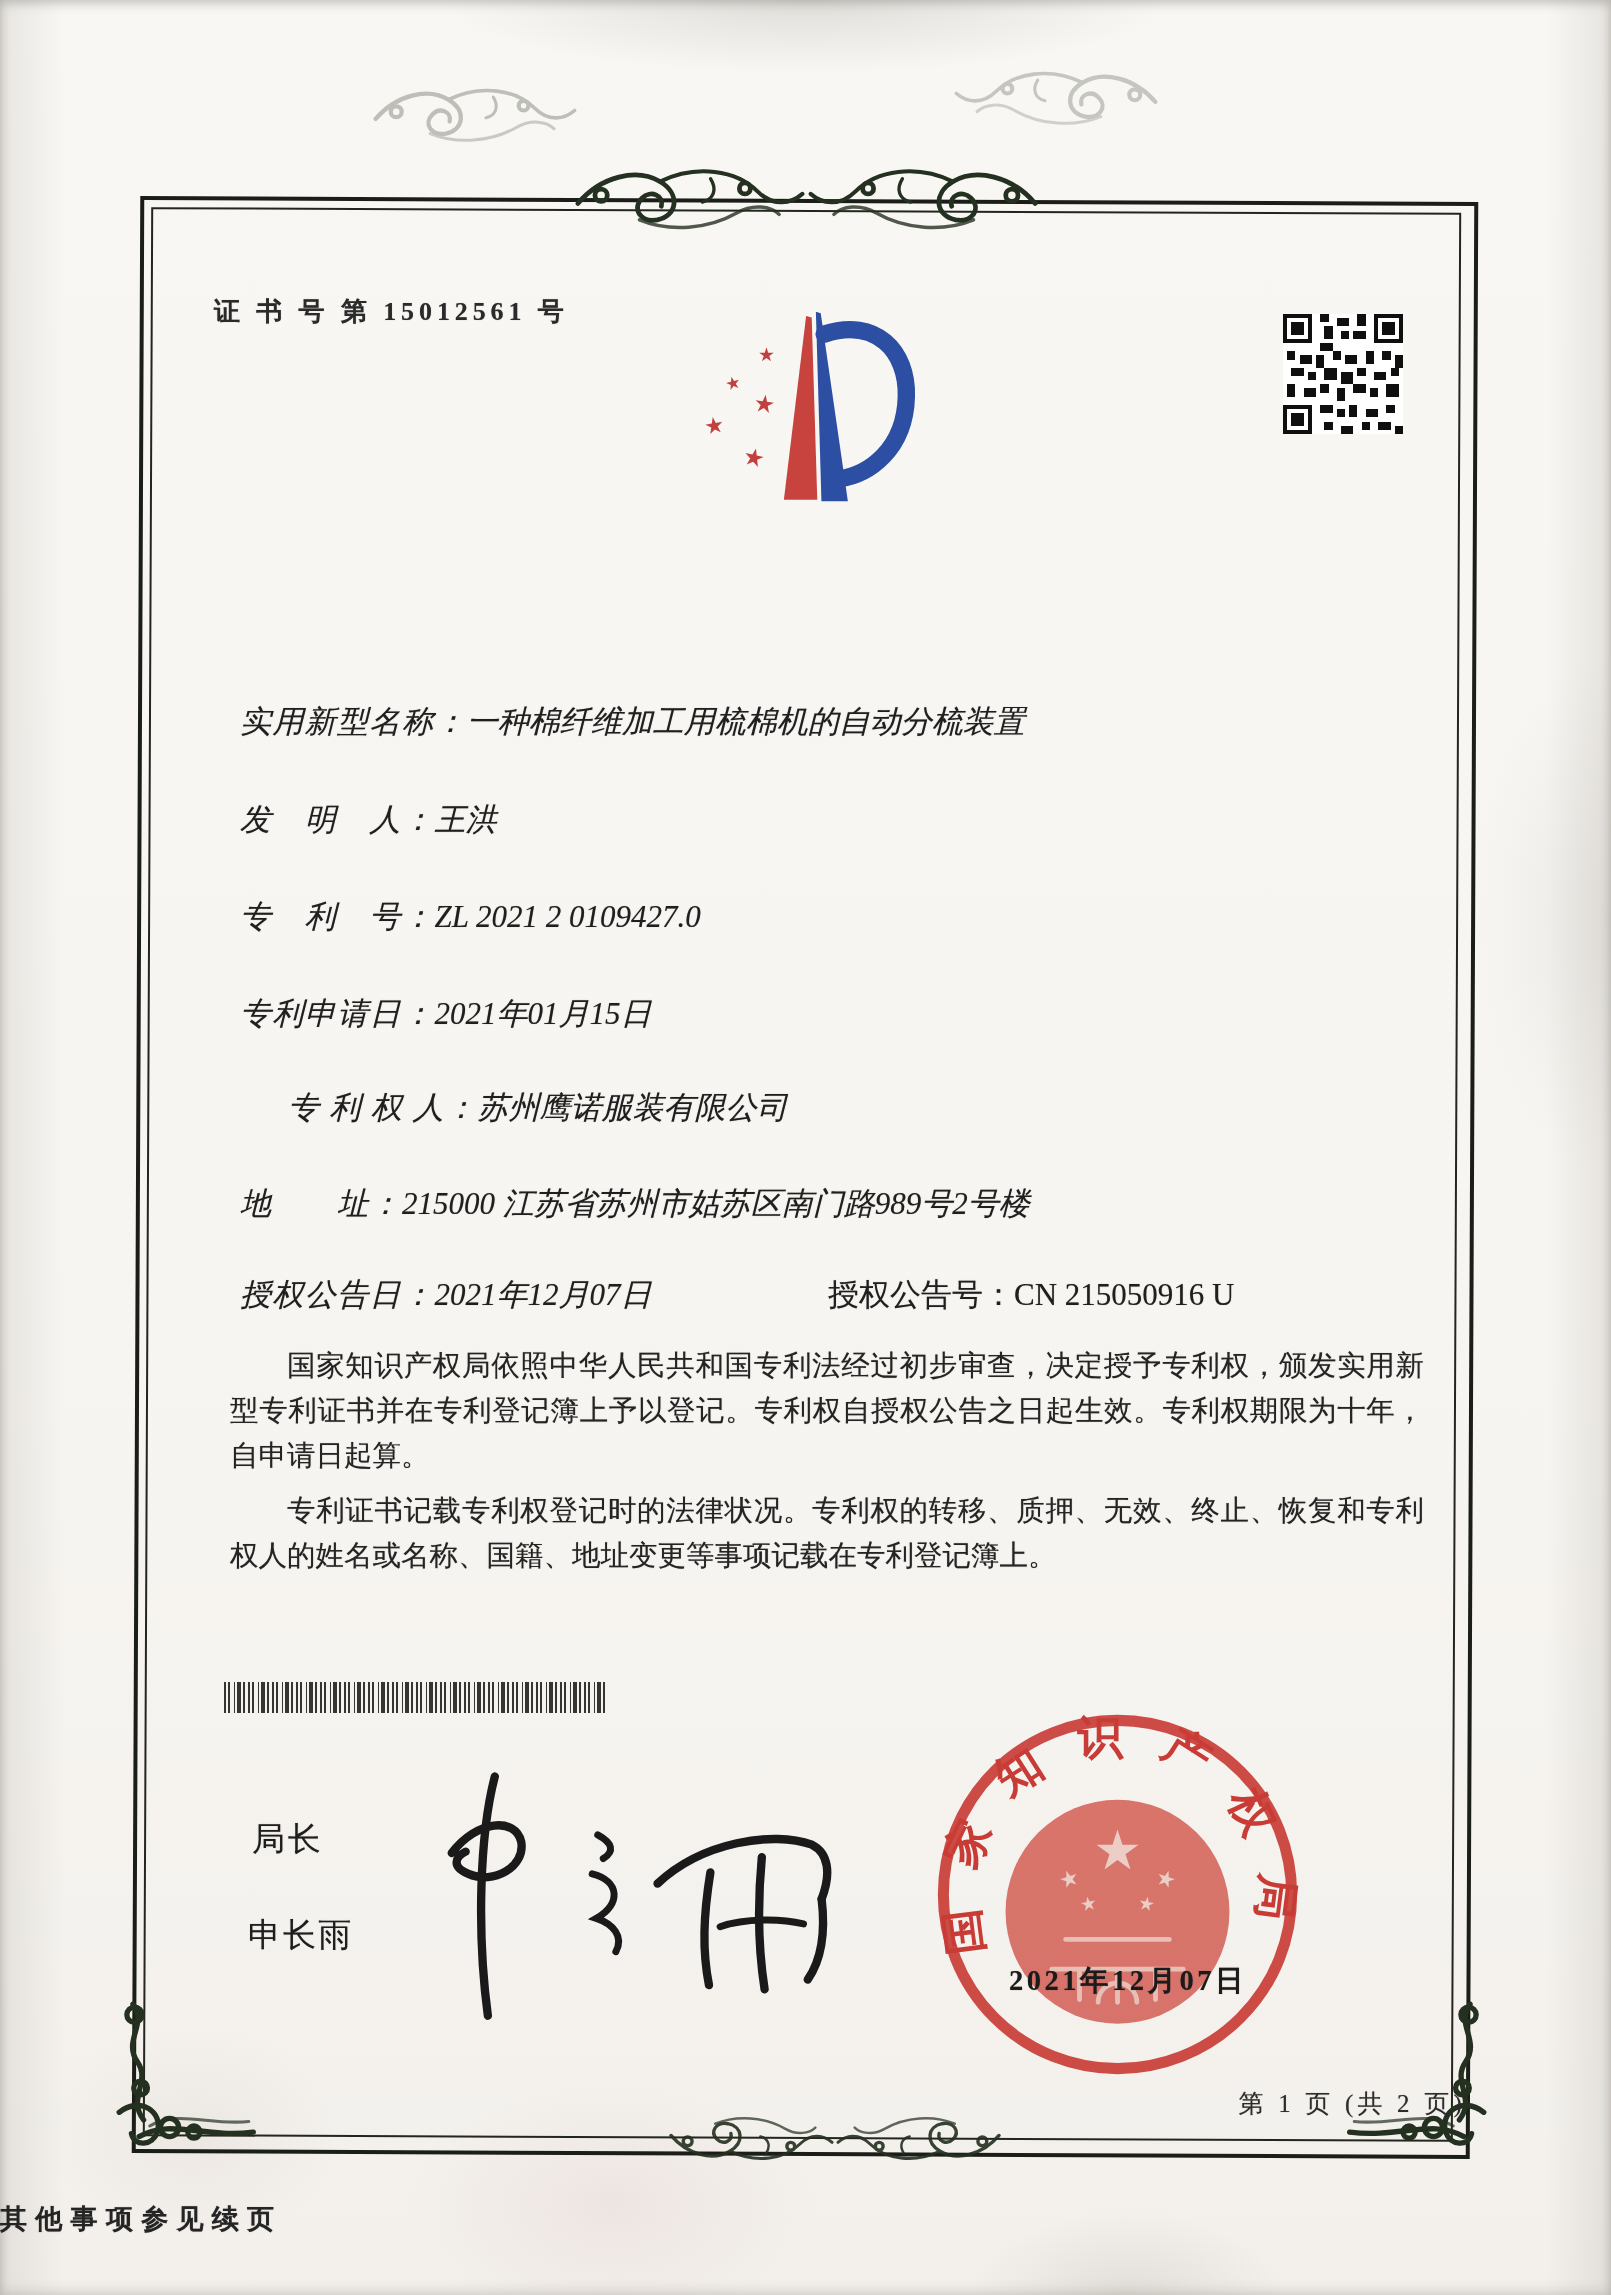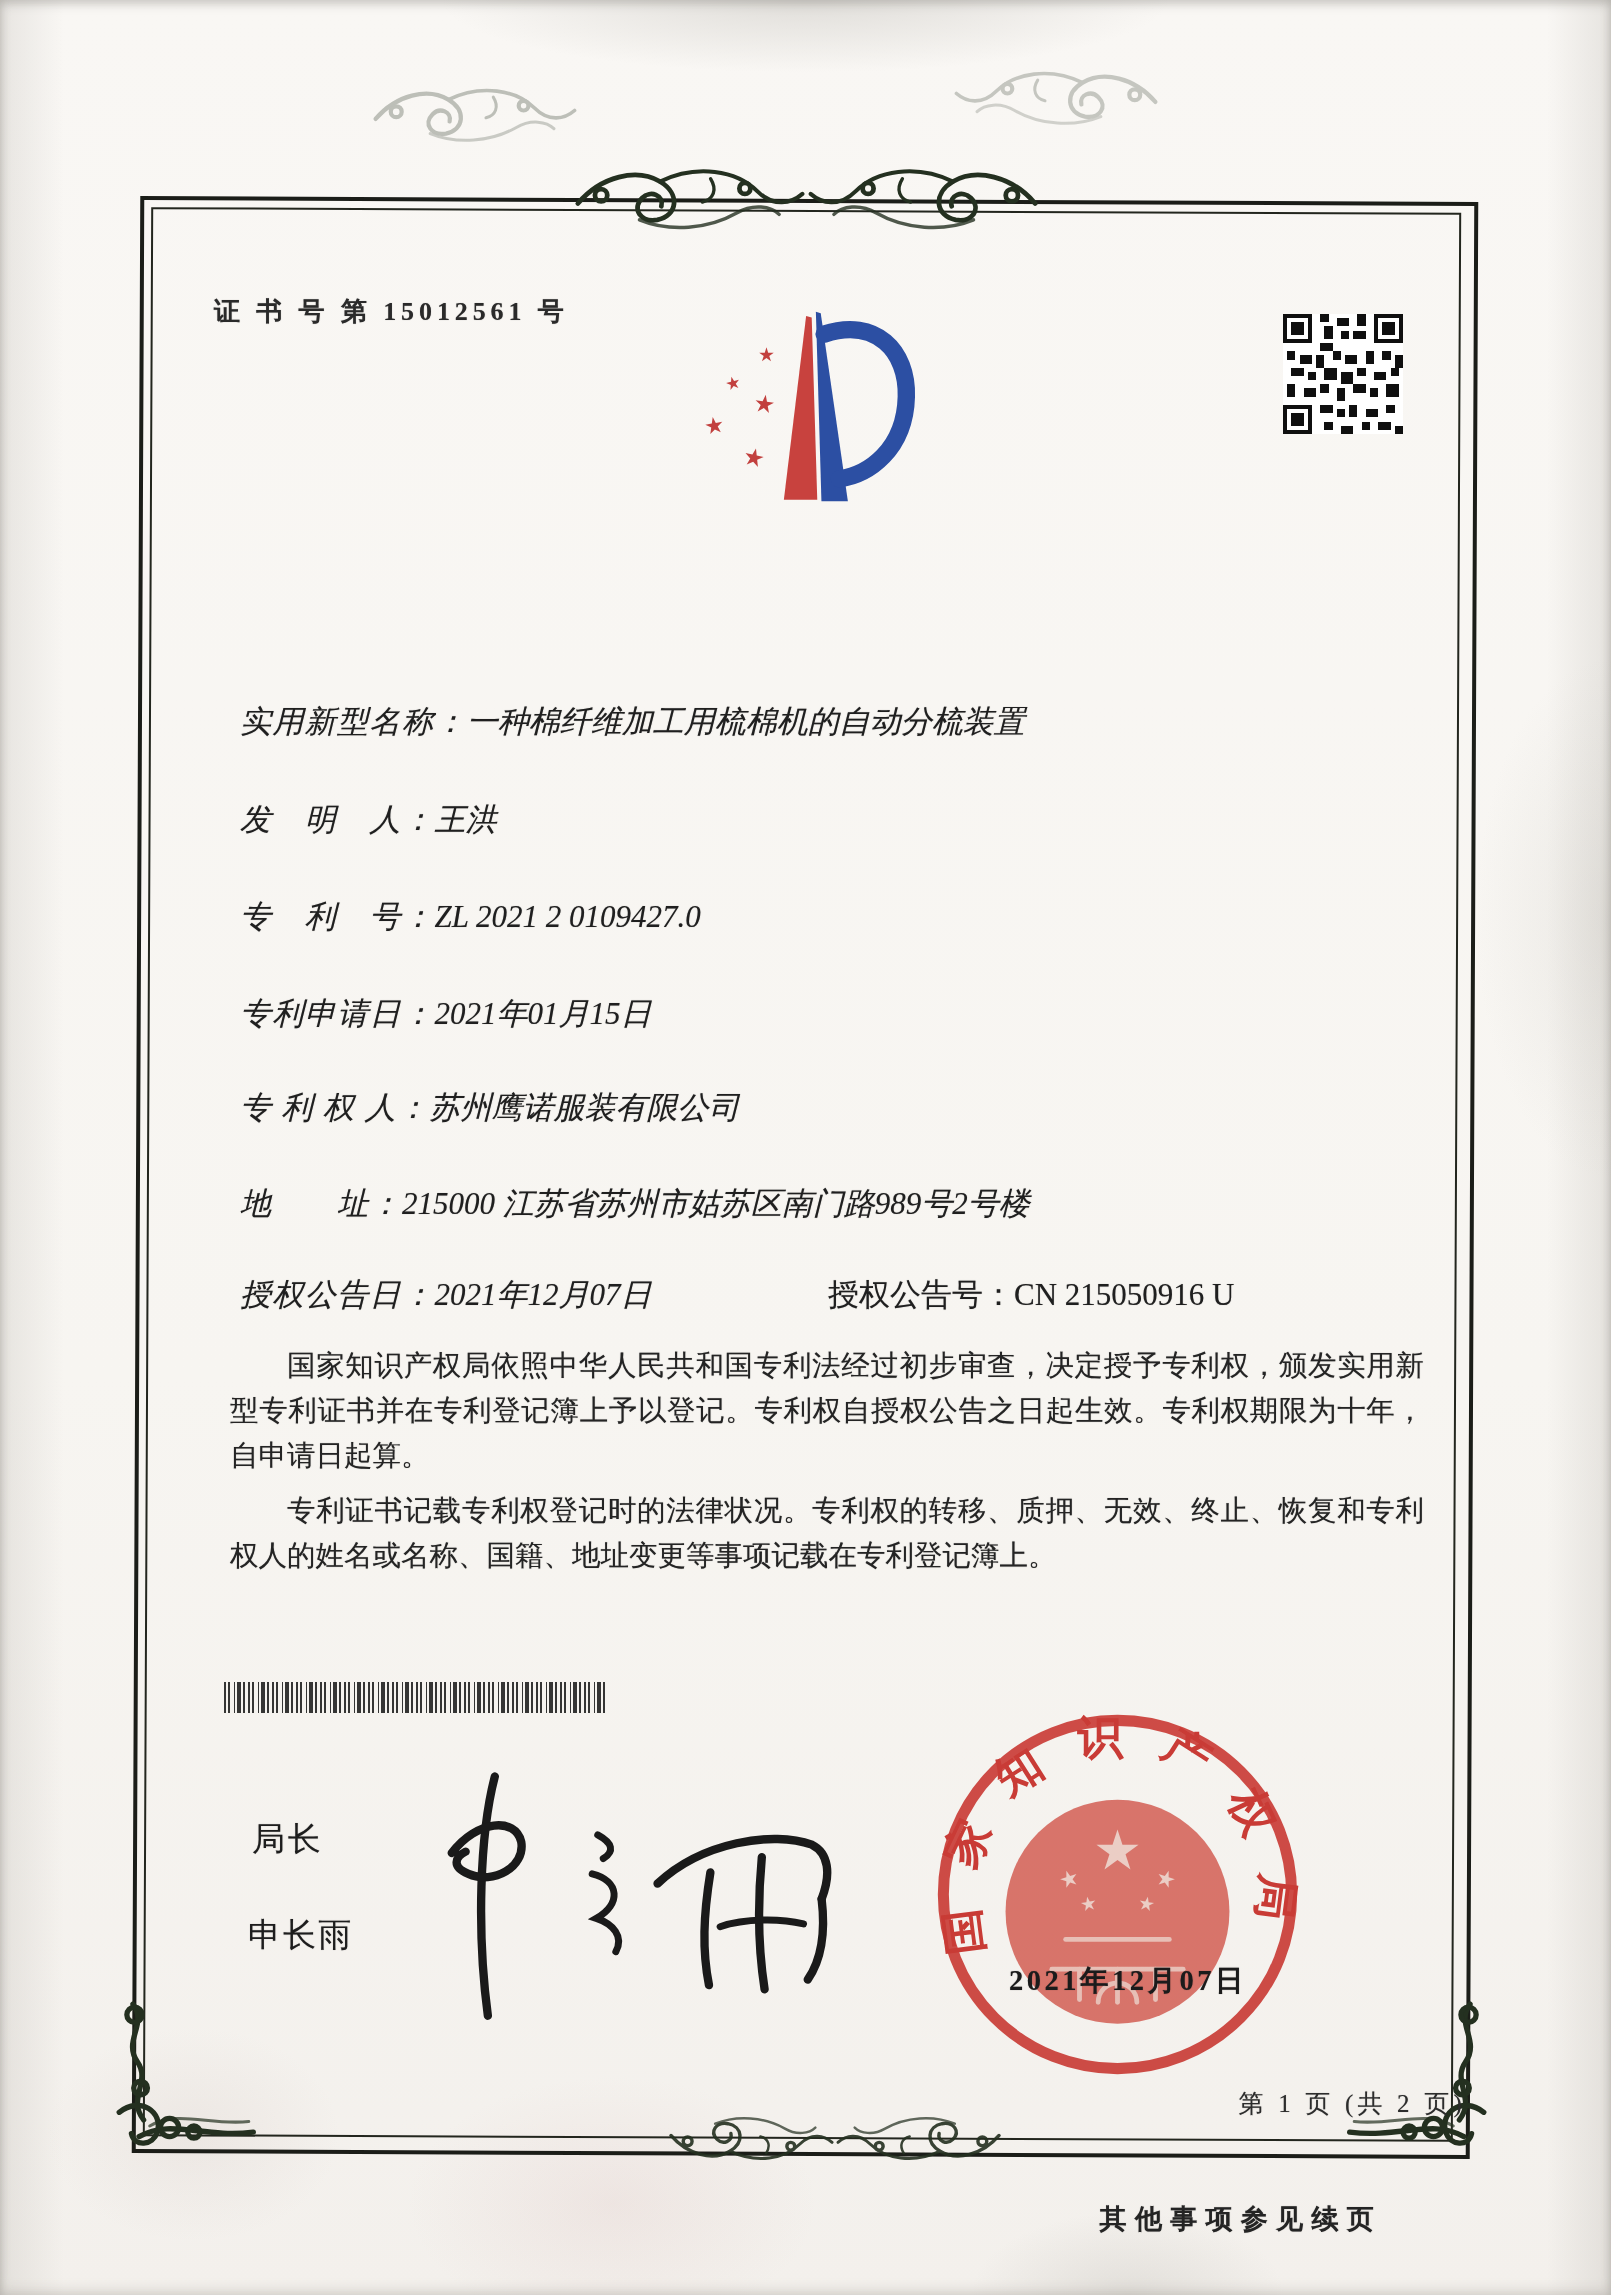--- a/index.html
+++ b/index.html
@@ -43,21 +43,21 @@
   .qr{left:1283px;top:314px;width:120px;height:120px;filter:blur(0.7px) contrast(1.05);}
   .title{
     left:0;top:516px;width:1611px;text-align:center;
     font-size:64px;font-weight:bold;letter-spacing:11px;color:#171717;
     text-shadow:0 0 1.1px rgba(20,20,20,.5);
   }
   
   .frow{left:240px;font-size:31px;color:#1f1f1f;white-space:nowrap;font-style:italic;}
   .frow .lab{letter-spacing:1.4px;}
   .r1{top:701px;} .r2{top:799px;} .r3{top:896px;} .r4{top:993px;}
-  .r5{top:1087px;} .r6{top:1183px;} .r7{top:1274px;}
+  .r5{top:1087px;margin-left:48px;} .r6{top:1183px;} .r7{top:1274px;}
   .grant-no{left:828px;top:1274px;font-size:31px;color:#1f1f1f;white-space:nowrap;}
   
   .paras{left:230px;top:1343px;width:1194px;font-size:28.5px;line-height:45px;
     color:#242424;text-align:justify;}
   .paras p{margin:0 0 9.7px 0;text-indent:2em;}
   
   .barcode{
     left:224px;top:1682px;width:381px;height:31px;opacity:.88;filter:blur(0.3px);
     background:repeating-linear-gradient(90deg,
       #1b1b1b 0 2.1px, transparent 2.1px 4.2px,
@@ -70,21 +70,21 @@
   .director-name{left:248px;top:1913px;font-size:33px;letter-spacing:2.1px;color:#1d1d1d;}
   .signature{left:410px;top:1768px;width:445px;height:259px;filter:blur(0.3px);}
   .seal{left:924px;top:1701px;width:387px;height:387px;filter:blur(0.6px) saturate(1.02);mix-blend-mode:multiply;}
   .seal-date{
     left:940px;top:1962px;width:376px;text-align:center;
     font-size:28.5px;font-weight:600;letter-spacing:3.5px;color:#1b1b1b;
     text-shadow:0 0 1px rgba(30,30,30,.5);
   }
   .footer-page{left:0;top:2087px;width:1466px;text-align:right;
     font-size:25px;letter-spacing:4.2px;color:#2c2c2c;}
-  .footer-note{left:0;top:2201px;width:1382px;text-align:right;
+  .footer-note{left:0;top:2201px;width:1382px;text-align:left;
     font-size:27px;letter-spacing:8.3px;color:#242424;font-weight:600;}
 </style>
 </head>
 <body>
 
 <div id="page">
 
   <svg width="0" height="0" style="position:absolute">
     <defs>
       <polygon id="star" points="0,-1 0.2245,-0.309 0.9511,-0.309 0.3633,0.118 0.5878,0.809 0,0.382 -0.5878,0.809 -0.3633,0.118 -0.9511,-0.309 -0.2245,-0.309"></polygon>

